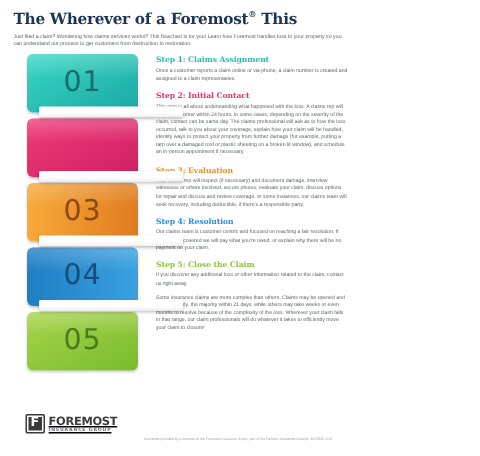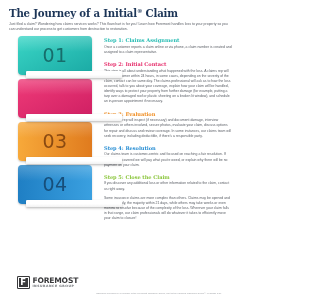--- a/index.html
+++ b/index.html
@@ -169,20 +169,21 @@
     position: absolute;
     left: 1.4px; top: 1.4px;
     right: 1.4px; bottom: 1.4px;
     border: 0.7px solid #ffffff;
     border-radius: 0.6px;
     pointer-events: none;
   }
   .logo-text {
     margin-left: 2.4px;
     line-height: 1;
+    text-decoration: underline;
   }
   .logo-name {
     font-family: "DejaVu Sans", "Liberation Sans", sans-serif;
     font-size: 7.6px;
     font-weight: bold;
     color: #3a3a3c;
     letter-spacing: -0.2px;
     display: block;
   }
   .logo-sub {
@@ -204,41 +205,45 @@
     color: #9a9da2;
     text-align: left;
   }
 </style>
 </head>
 <body>
 
 <div class="page">
 
   <div class="header">
-    <h1 class="page-title"><span>The Journey of a Initial</span><span class="reg">®</span><span> Claim</span></h1>
+    <h1 class="page-title"><span>The Wherever of a Foremost</span><span class="reg">®</span><span> This</span></h1>
     <p class="intro">Just filed a claim? Wondering how claims services works? This flowchart is for you! Learn how Foremost handles loss to your property so you can understand our process to get customers from destruction to restoration.</p>
   </div>
 
   <div class="body-wrap">
 
     <div class="blocks">
       <div class="block" style="background: linear-gradient(to right bottom, rgb(58, 214, 198), rgb(26, 169, 164));">
         <div class="sheen"></div>
         <span class="num" style="color: rgb(23, 109, 107);">01</span>
       </div>
       <div class="block" style="background: linear-gradient(to right bottom, rgb(239, 59, 120), rgb(207, 31, 99));">
         <div class="sheen"></div>
       </div>
       <div class="block" style="background: linear-gradient(to right, rgb(247, 169, 58), rgb(224, 123, 30));">
         <div class="sheen"></div>
         <span class="num" style="color: rgb(138, 74, 18); text-align: center;">03</span>
       </div>
       <div class="block" style="background: linear-gradient(to right, rgb(31, 127, 196), rgb(58, 160, 224));">
         <div class="sheen"></div>
         <span class="num" style="color: rgb(23, 78, 122);">04</span>
+      </div>
+      <div class="block" style="background: linear-gradient(to right bottom, rgb(166, 212, 74), rgb(121, 187, 46));">
+        <div class="sheen"></div>
+        <span class="num" style="color: rgb(77, 122, 28);">05</span>
       </div>
 
       <div class="band" style="top:34.5px;"></div>
       <div class="band" style="top:77.5px;"></div>
       <div class="band" style="top:120.5px;"></div>
       <div class="band" style="top:163.5px;"></div>
     </div>
 
     <div class="steps">
       <div class="step">

